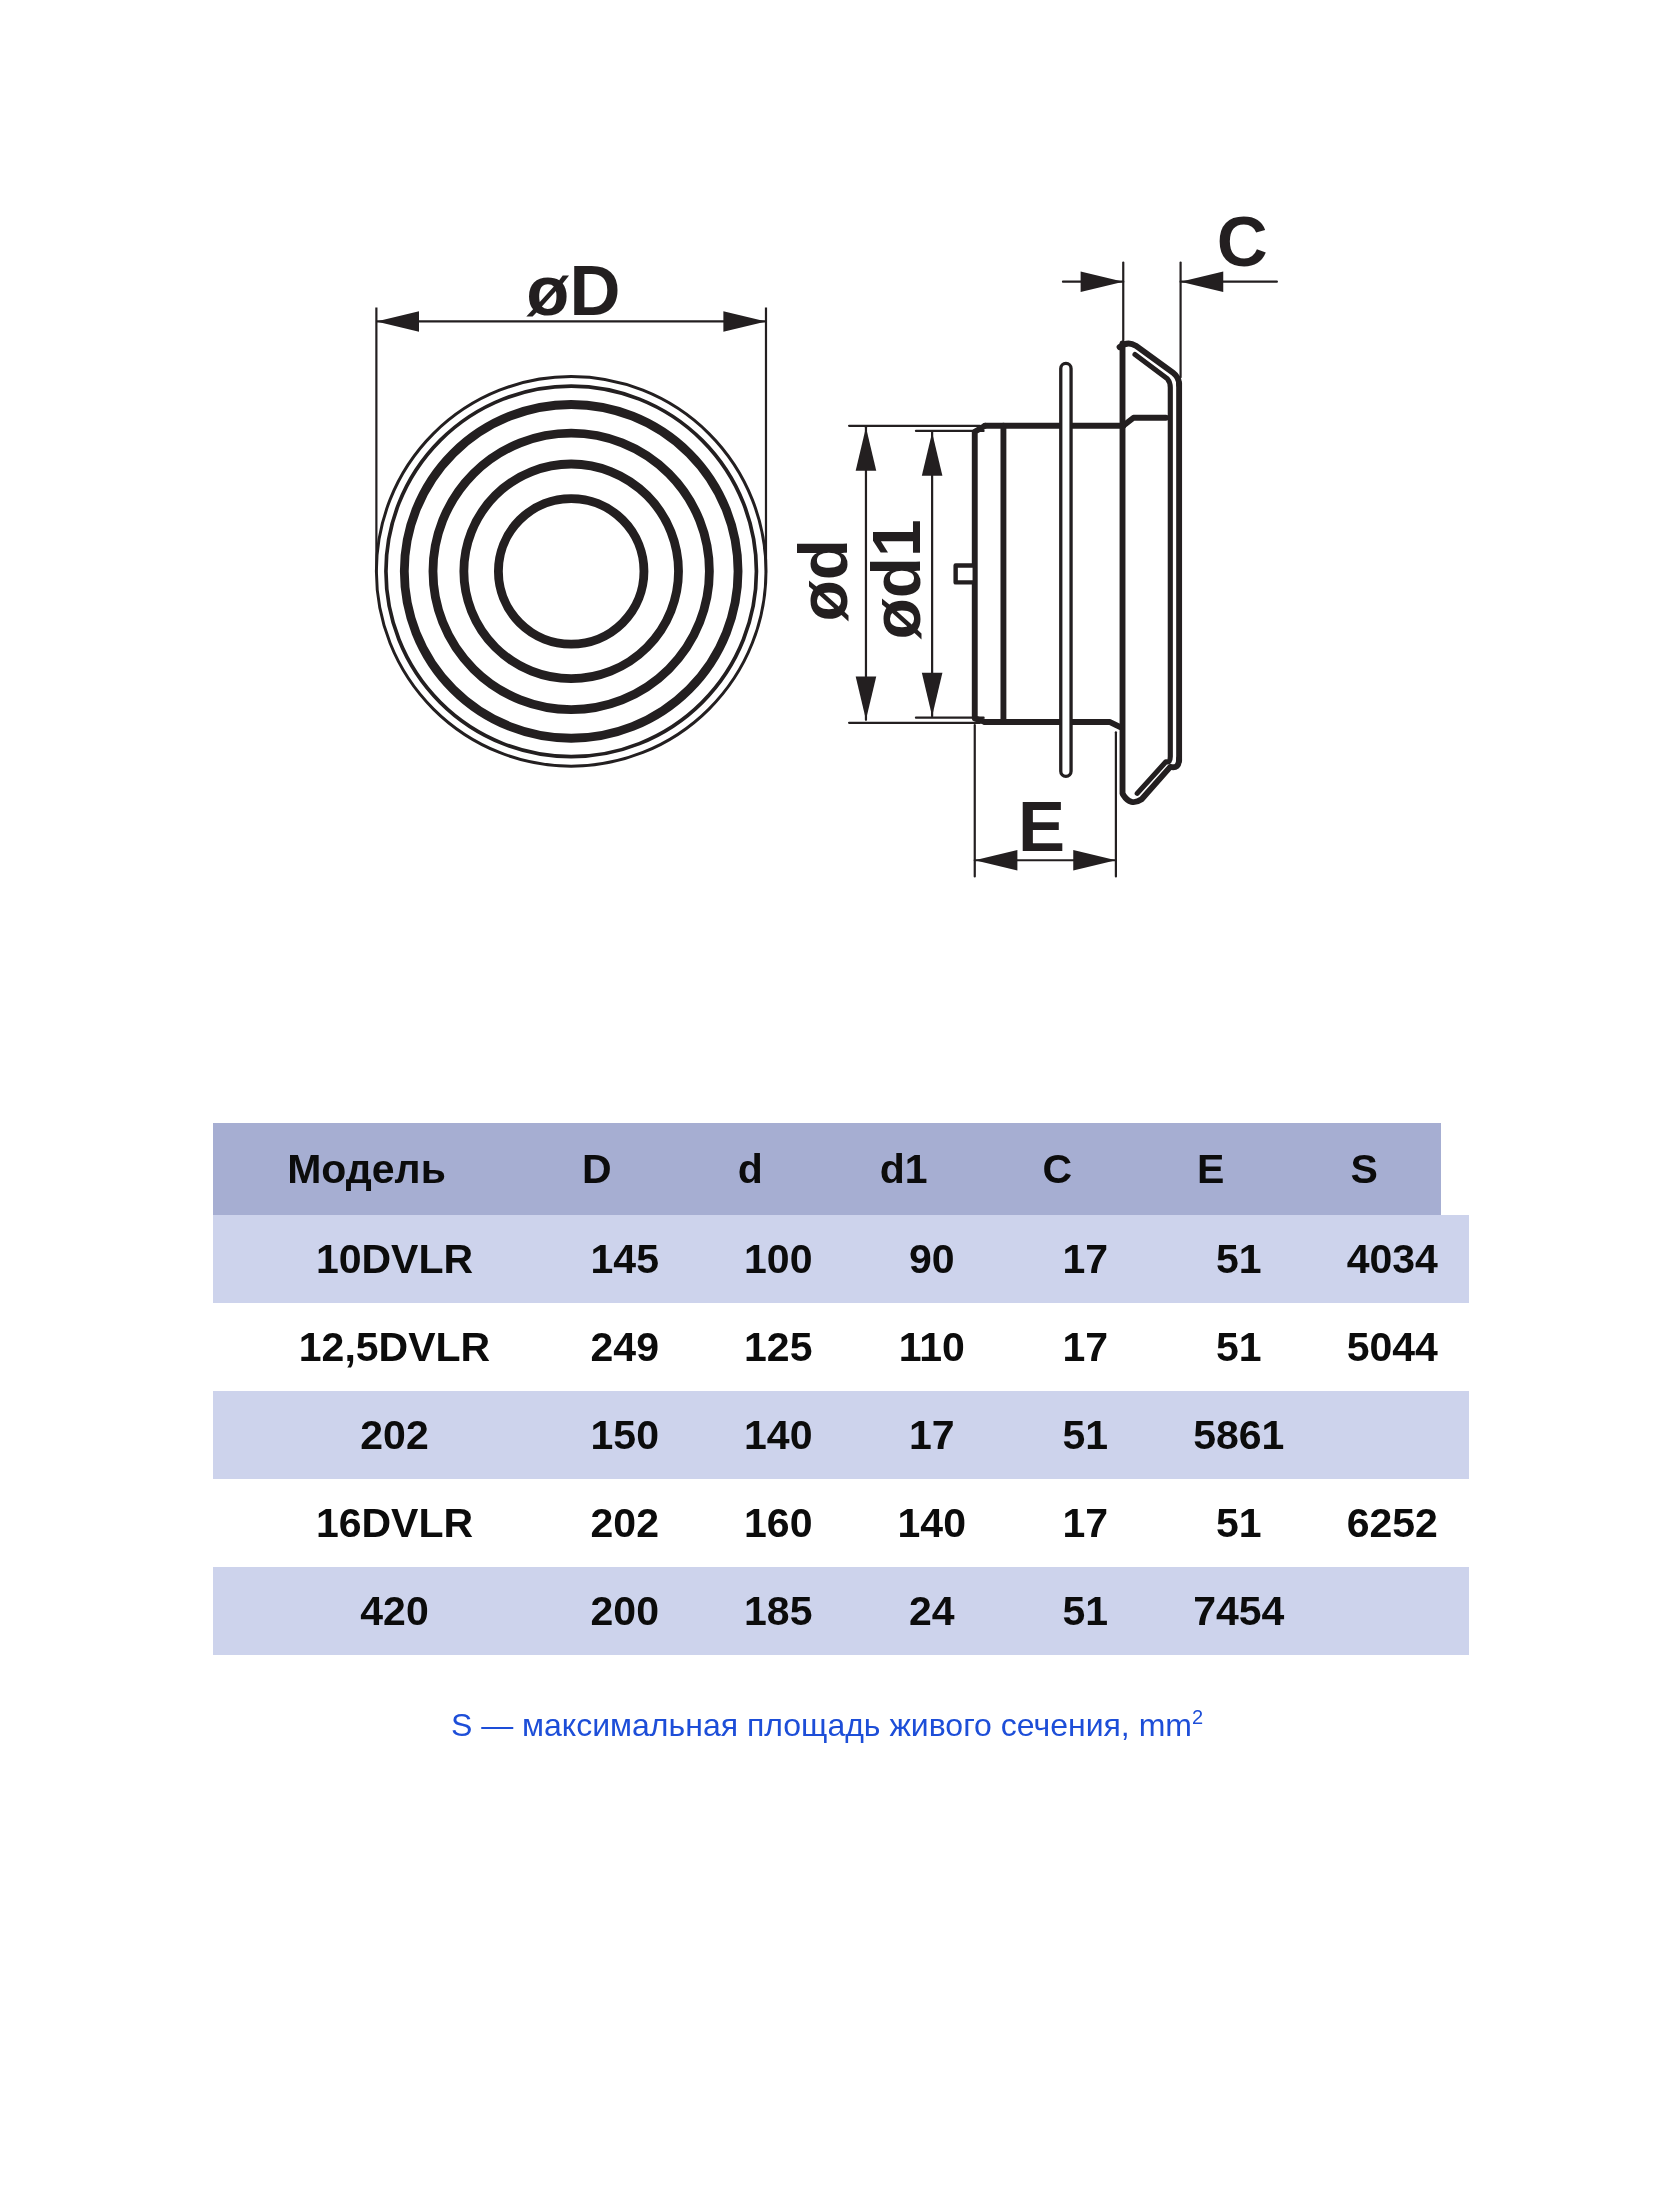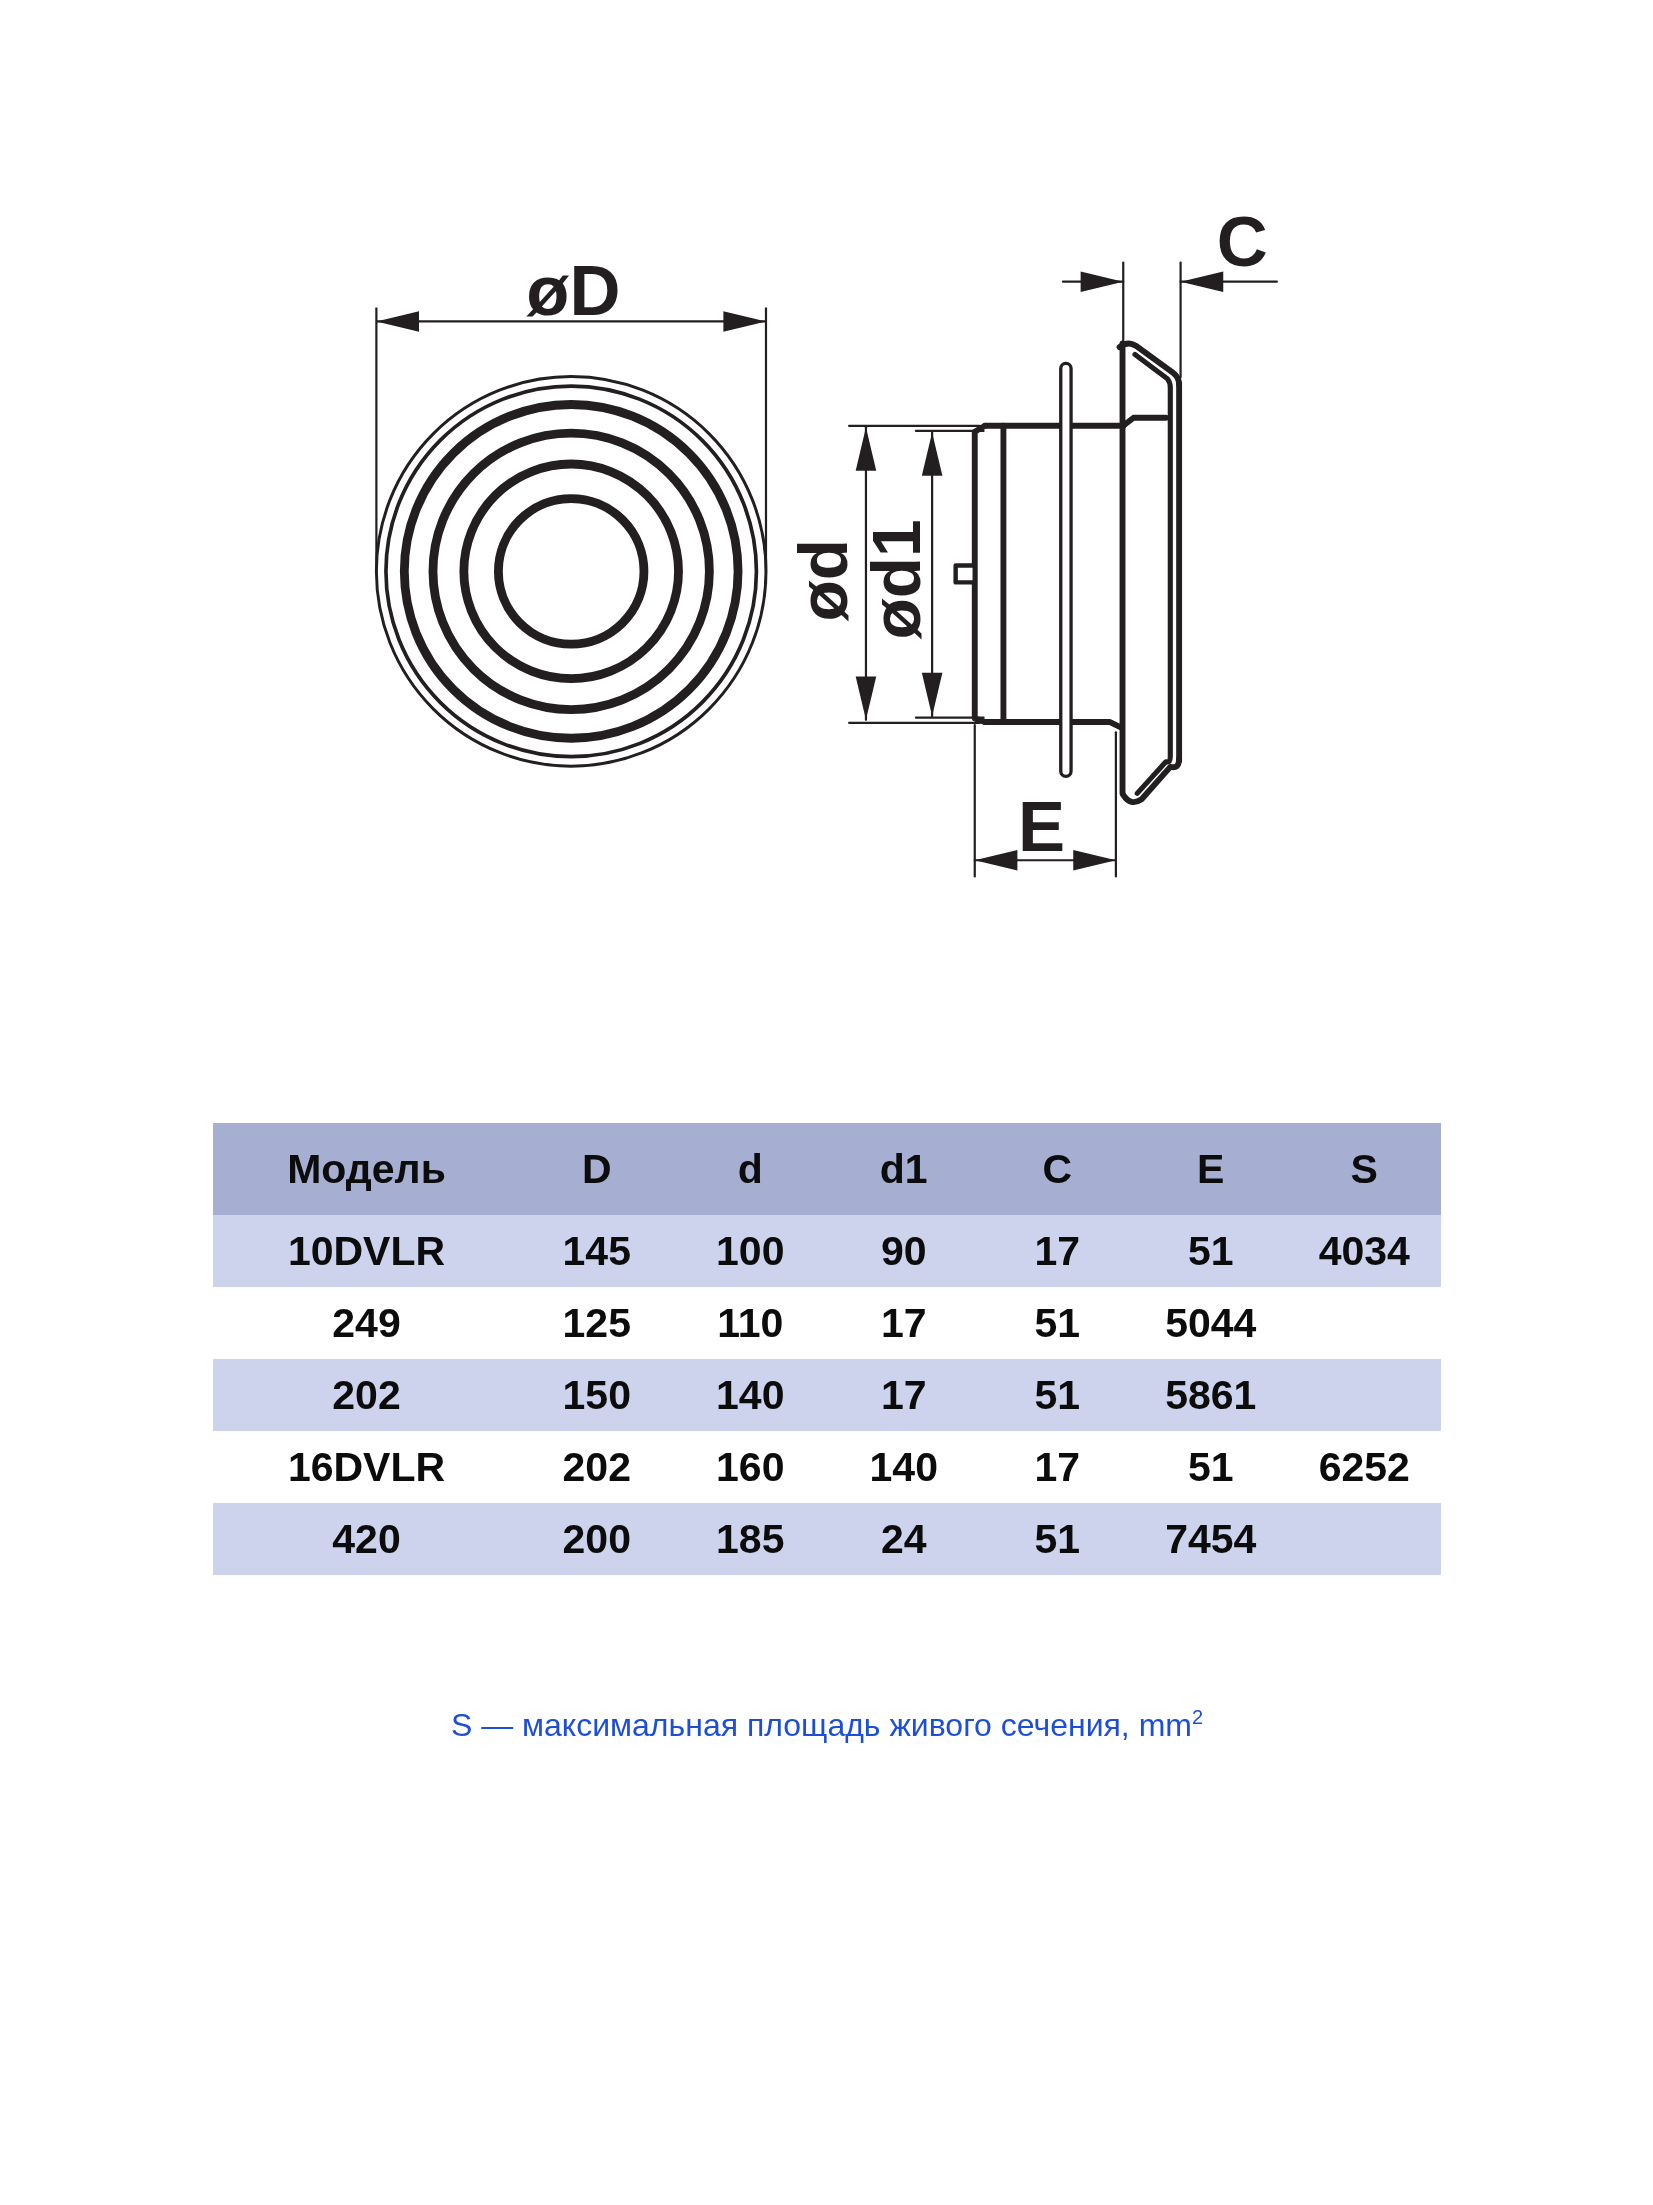--- a/index.html
+++ b/index.html
@@ -26,21 +26,21 @@
   }
   .spec-table{
     position:absolute;left:213px;top:1123px;width:1228px;
   }
   .t-row{
     display:grid;
     grid-template-columns:25% 12.5% 12.5% 12.5% 12.5% 12.5% 12.5%;
     width:100%;
   }
   .t-row.head{height:92px;background:#a6aed2;}
-  .t-row.body{height:72px;background:#ffffff;}
+  .t-row.body{height:88px;background:#ffffff;padding-left:28px;}
   .t-row.body.alt{background:#cdd3ec;}
   .t-cell{
     display:flex;align-items:center;justify-content:center;
     font-size:41px;font-weight:bold;color:#0c0c0c;
     white-space:nowrap;
   }
   .footnote{
     position:absolute;left:0;top:1707px;width:1654px;
     text-align:center;
     font-size:32px;font-weight:normal;color:#1d4ed8;
@@ -141,20 +141,21 @@
       <div class="t-cell">10DVLR</div>
       <div class="t-cell">145</div>
       <div class="t-cell">100</div>
       <div class="t-cell">90</div>
       <div class="t-cell">17</div>
       <div class="t-cell">51</div>
       <div class="t-cell">4034</div>
     </div>
 
     <div class="t-row body">
+      <div class="t-cell">12,5DVLR</div>
       <div class="t-cell">249</div>
       <div class="t-cell">125</div>
       <div class="t-cell">110</div>
       <div class="t-cell">17</div>
       <div class="t-cell">51</div>
       <div class="t-cell">5044</div>
     </div>
 
     <div class="t-row body alt">
       <div class="t-cell">202</div>

